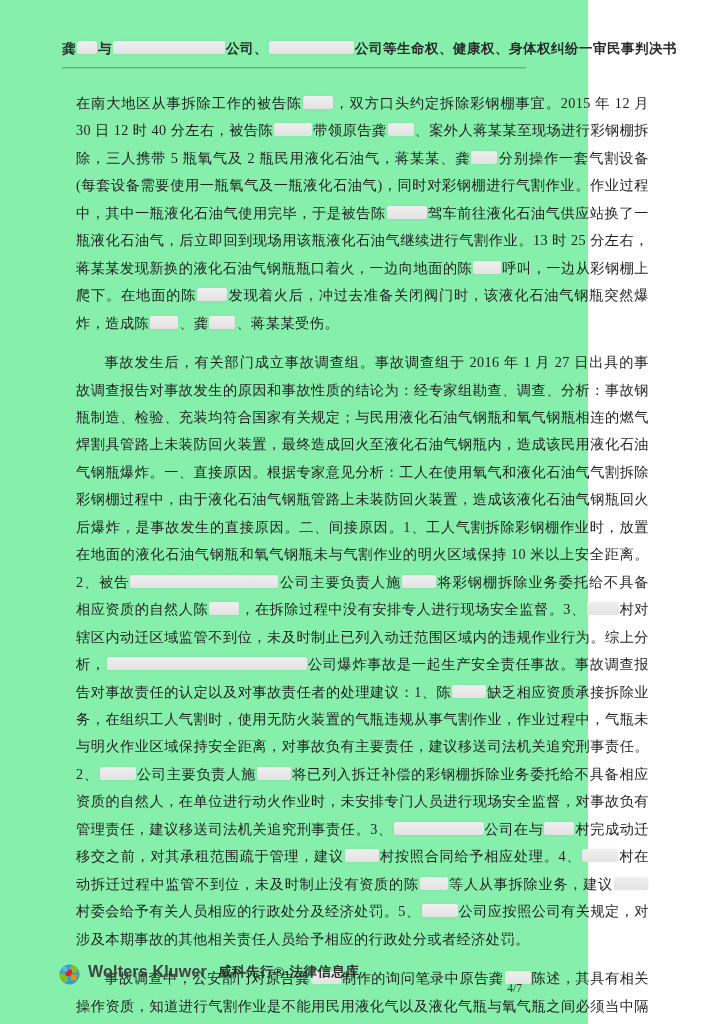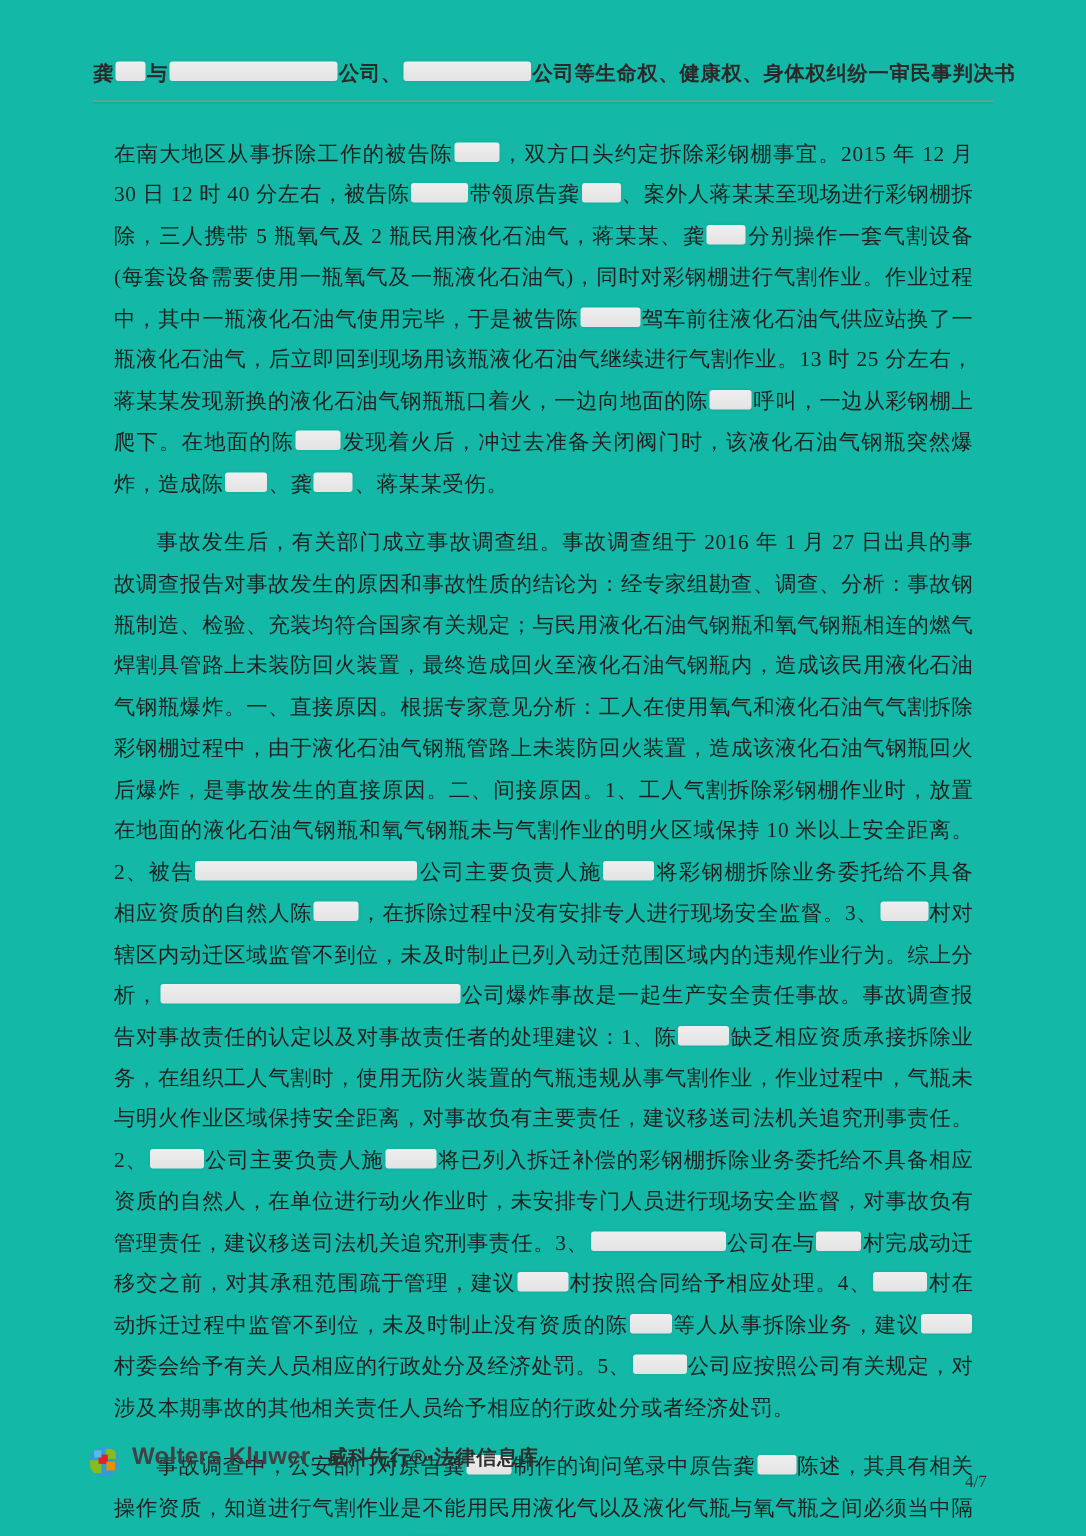--- a/index.html
+++ b/index.html
@@ -5,22 +5,22 @@
   html, body { margin:0; padding:0; }
   body {
     width:724px; height:1024px;
     background:#ffffff;
     font-family:"Liberation Serif","DejaVu Serif",serif;
     color:#1d1d1d;
     overflow:hidden;
   }
   .page {
     position:relative;
-    width:724px; height:1024px;
-    background:#14b8a6;
+    width:588px; height:1024px;
+    background:#86efac;
   }
   
   .doc-header {
     position:absolute; top:40px; left:62px; right:62px;
     text-align:center;
     font-size:13.5px; font-weight:bold;
     color:#2a2a2a;
     letter-spacing:0.5px;
     white-space:nowrap;
   }

